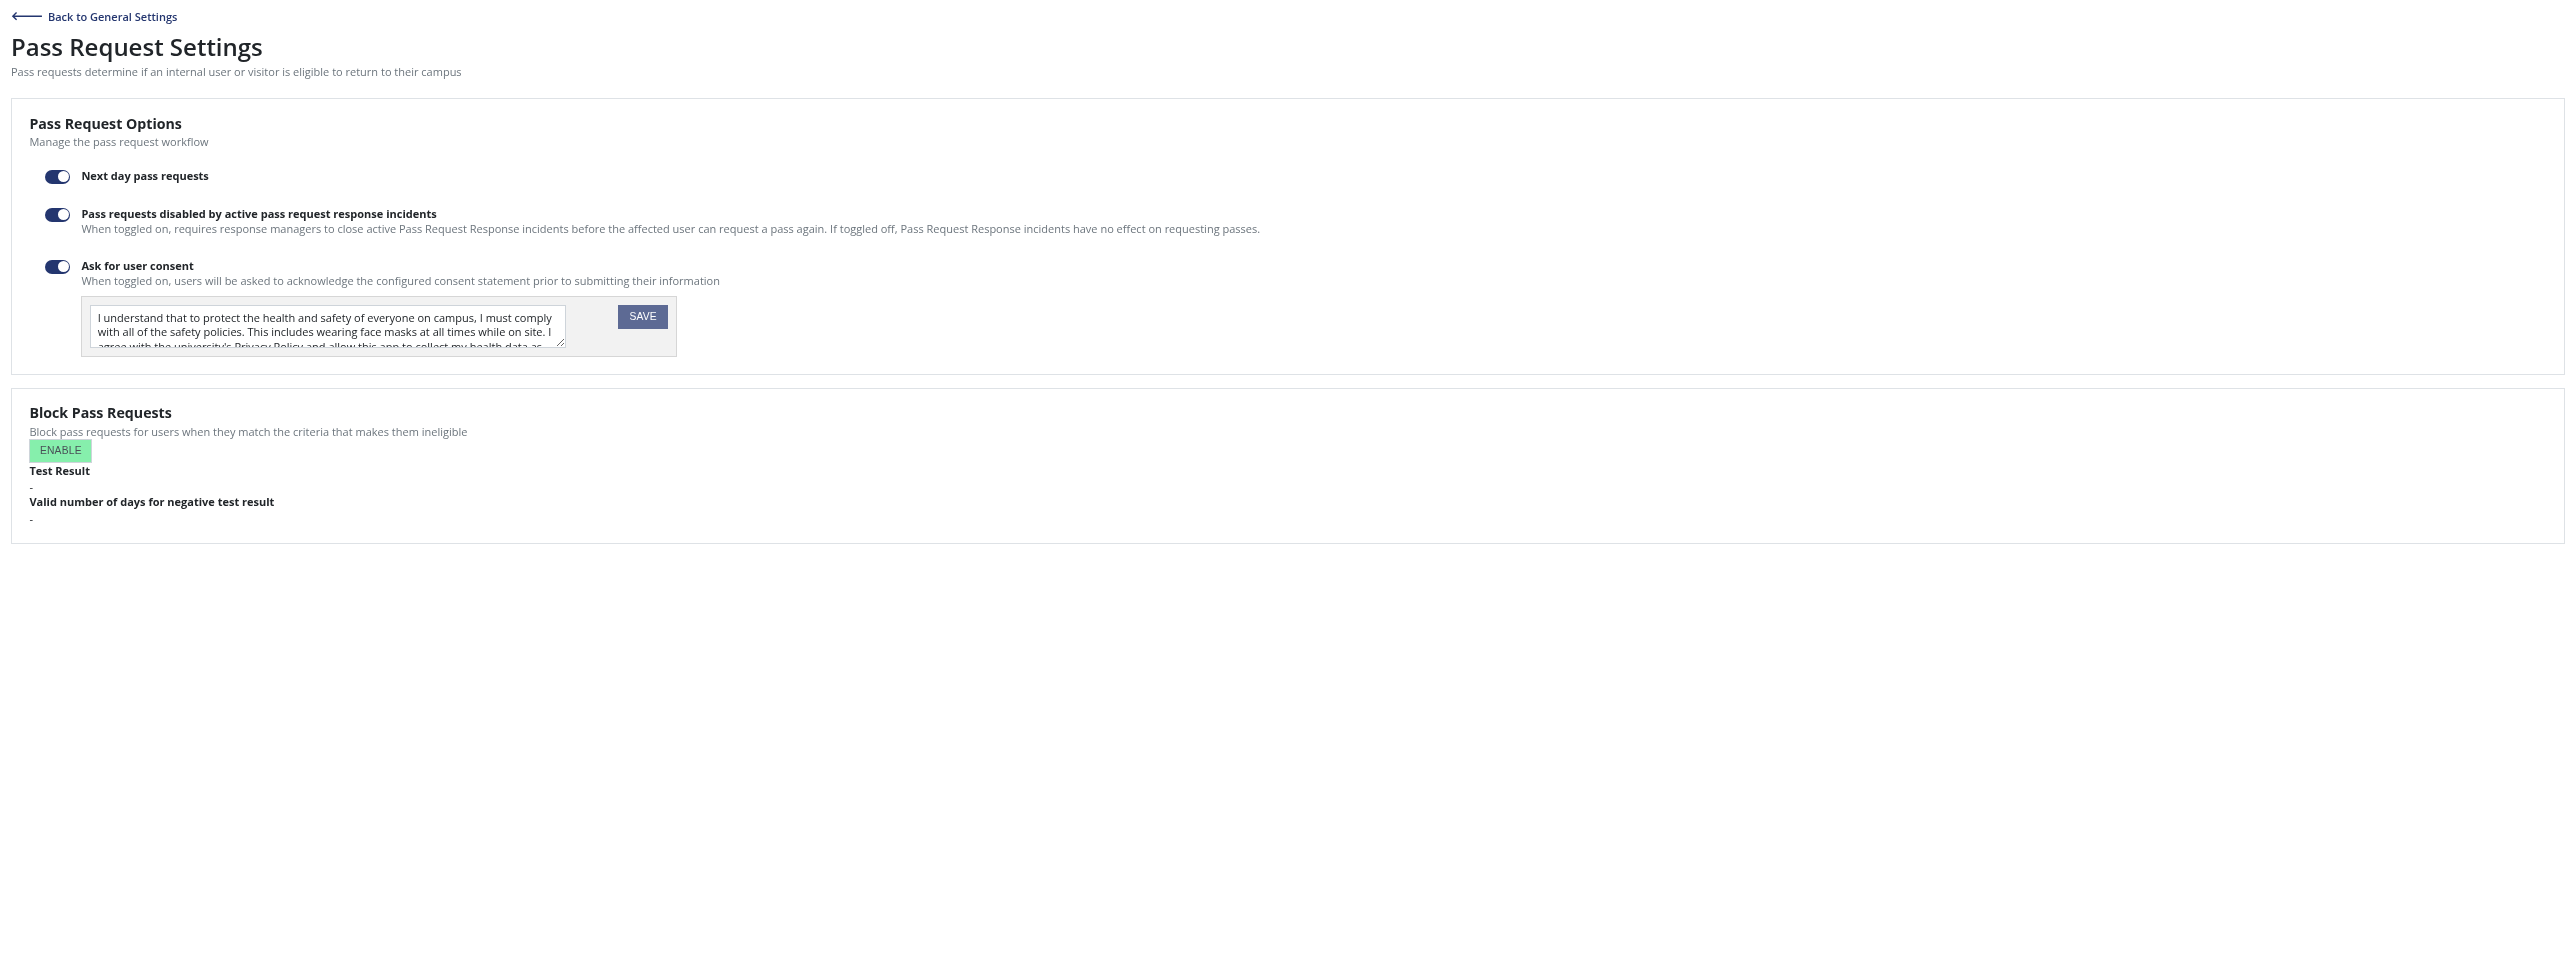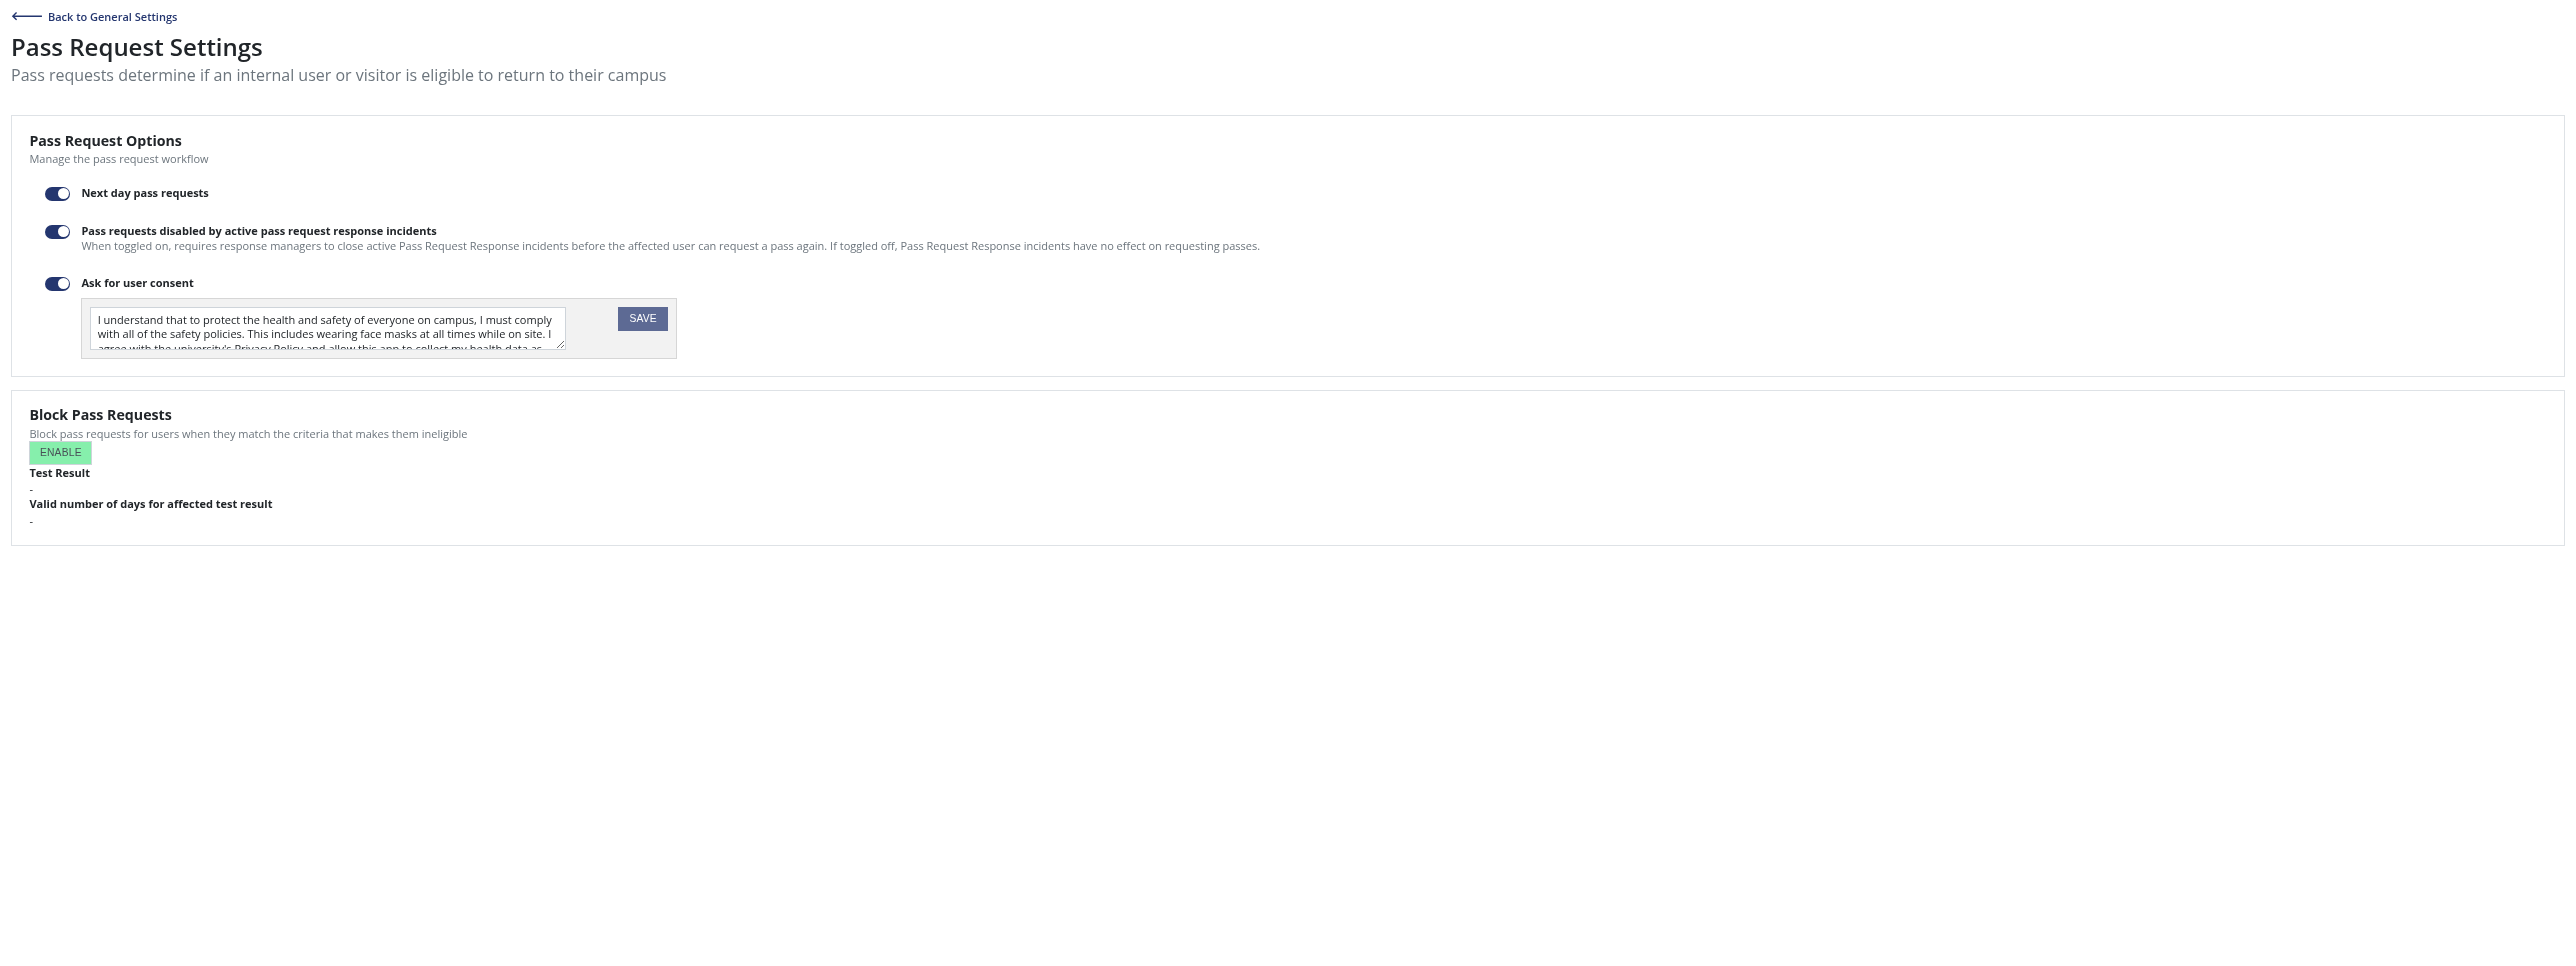--- a/index.html
+++ b/index.html
@@ -29,22 +29,22 @@
     line-height: 1;
   }
   h1.page-title {
     font-size: 24px;
     font-weight: 600;
     color: #212529;
     margin-bottom: 1.6px;
   }
   .page-subtitle {
     color: #6c757d;
-    font-size: 16px;
-    margin-bottom: 29px;
+    font-size: 11px;
+    margin-bottom: 19px;
   }
   .panel {
     border: 0.8px solid #dee2e6;
     background: #fff;
     padding: 14.2px 17.4px 17.4px 17.4px;
     margin-bottom: 12.7px;
   }
   .section-title {
     font-size: 14.2px;
     font-weight: 700;
@@ -189,20 +189,21 @@
       <div class="toggle-body">
         <div class="toggle-title">Pass requests disabled by active pass request response incidents</div>
         <div class="toggle-desc">When toggled on, requires response managers to close active Pass Request Response incidents before the affected user can request a pass again. If toggled off, Pass Request Response incidents have no effect on requesting passes.</div>
       </div>
     </div>
 
     <div class="toggle-row">
       <div class="toggle"></div>
       <div class="toggle-body">
         <div class="toggle-title">Ask for user consent</div>
+        <div class="toggle-desc">When toggled on, users will be asked to acknowledge the configured consent statement prior to submitting their information</div>
 
         <div class="consent-box">
           <textarea style="">I understand that to protect the health and safety of everyone on campus, I must comply with all of the safety policies. This includes wearing face masks at all times while on site. I agree with the university's Privacy Policy and allow this app to collect my health data as specified in their terms and</textarea>
           <button class="save-btn">SAVE</button>
         </div>
       </div>
     </div>
 
   </div>
 </div>
@@ -213,19 +214,19 @@
     <div>
       <div class="section-title">Block Pass Requests</div>
       <div class="section-sub">Block pass requests for users when they match the criteria that makes them ineligible</div>
     </div>
     <button class="enable-btn">ENABLE</button>
   </div>
 
   <div class="field-label">Test Result</div>
   <div class="field-value">-</div>
 
-  <div class="field-label">Valid number of days for affected test result</div>
+  <div class="field-label">Valid number of days for negative test result</div>
   <div class="field-value">-</div>
 </div>
 
 
 
 
 
 </body></html>

